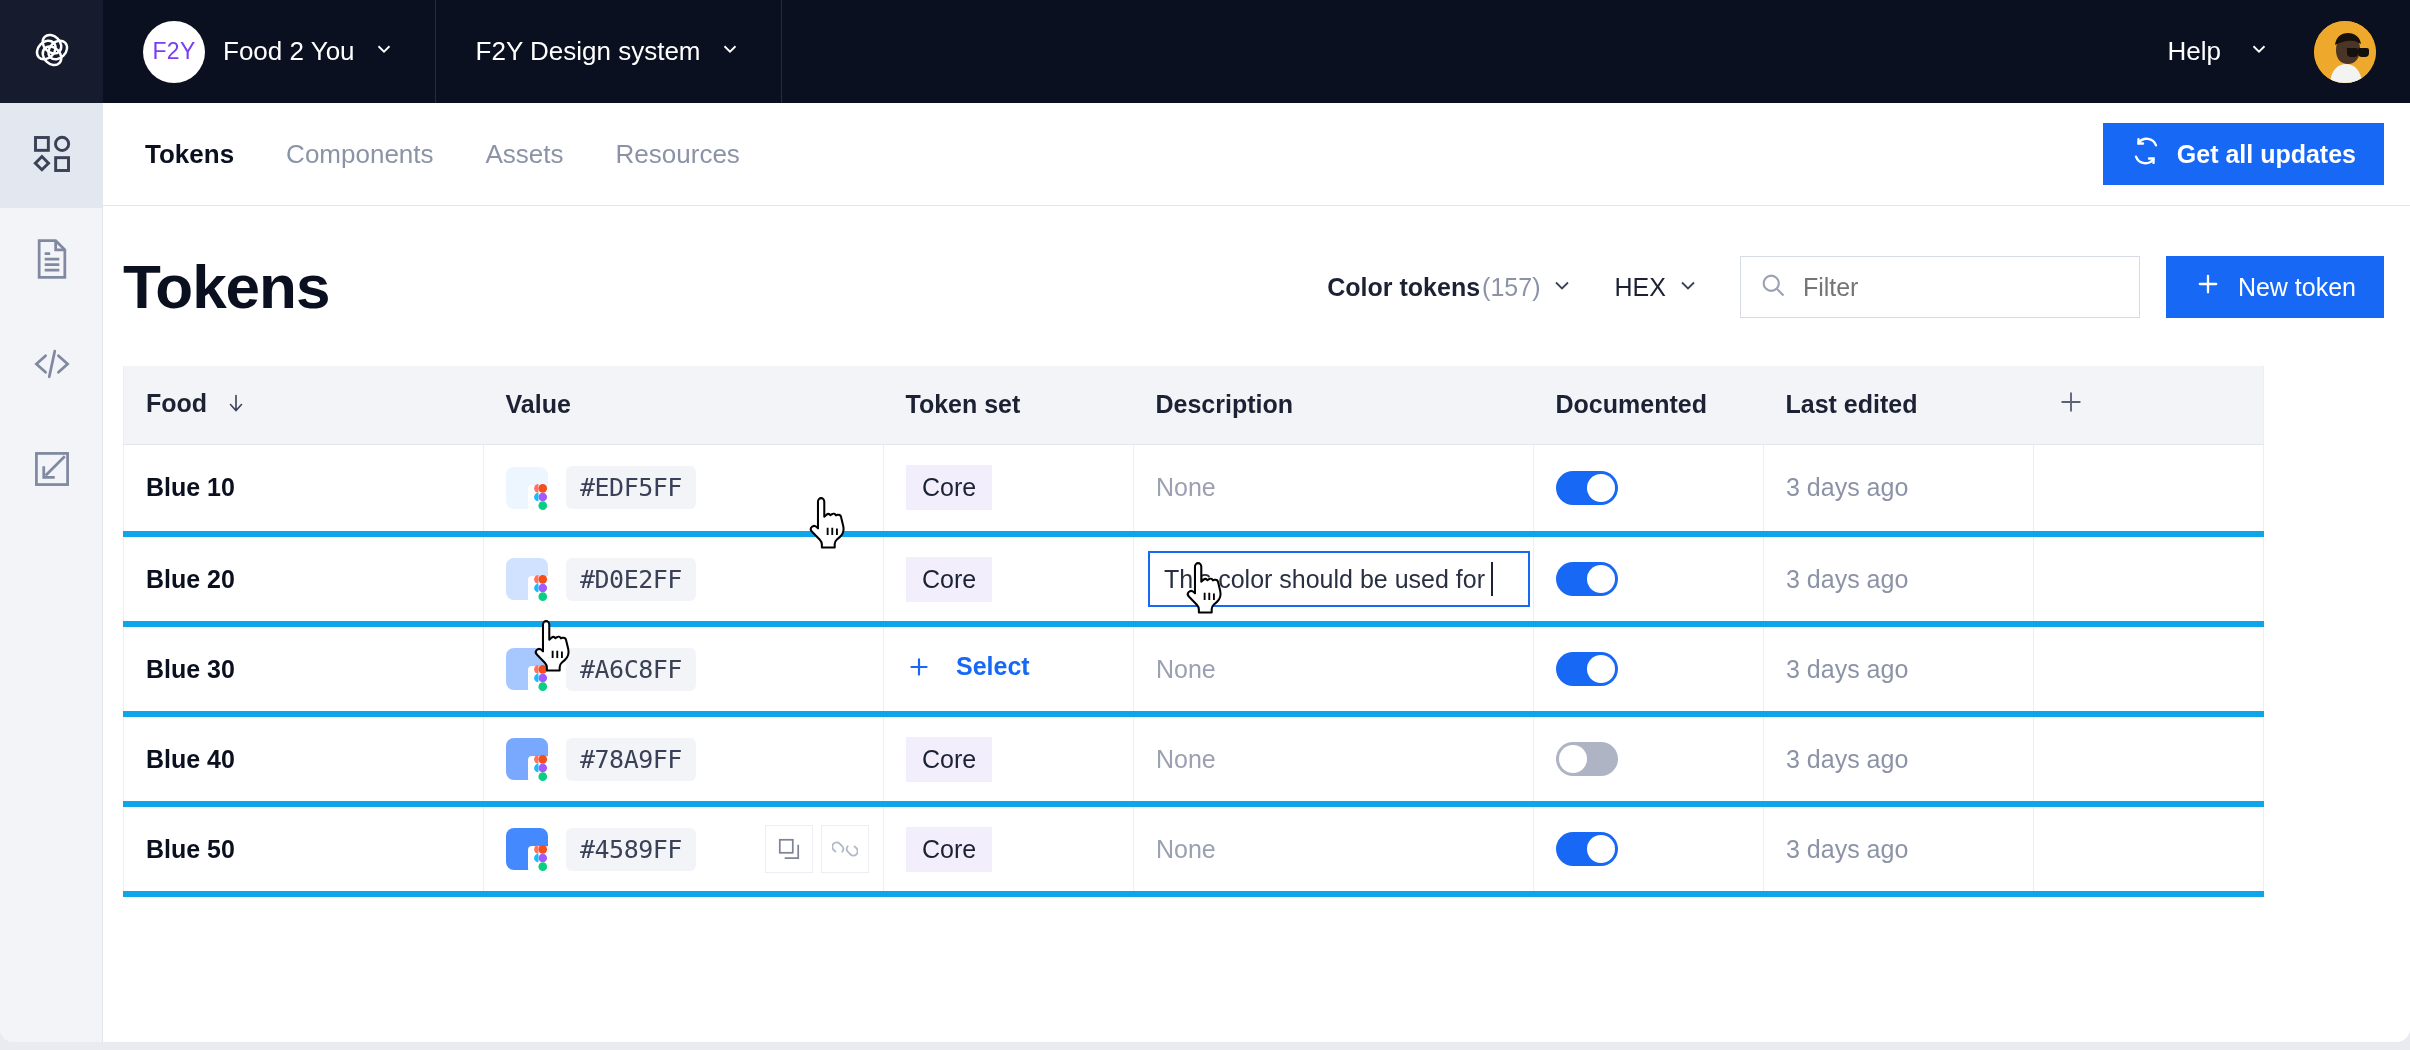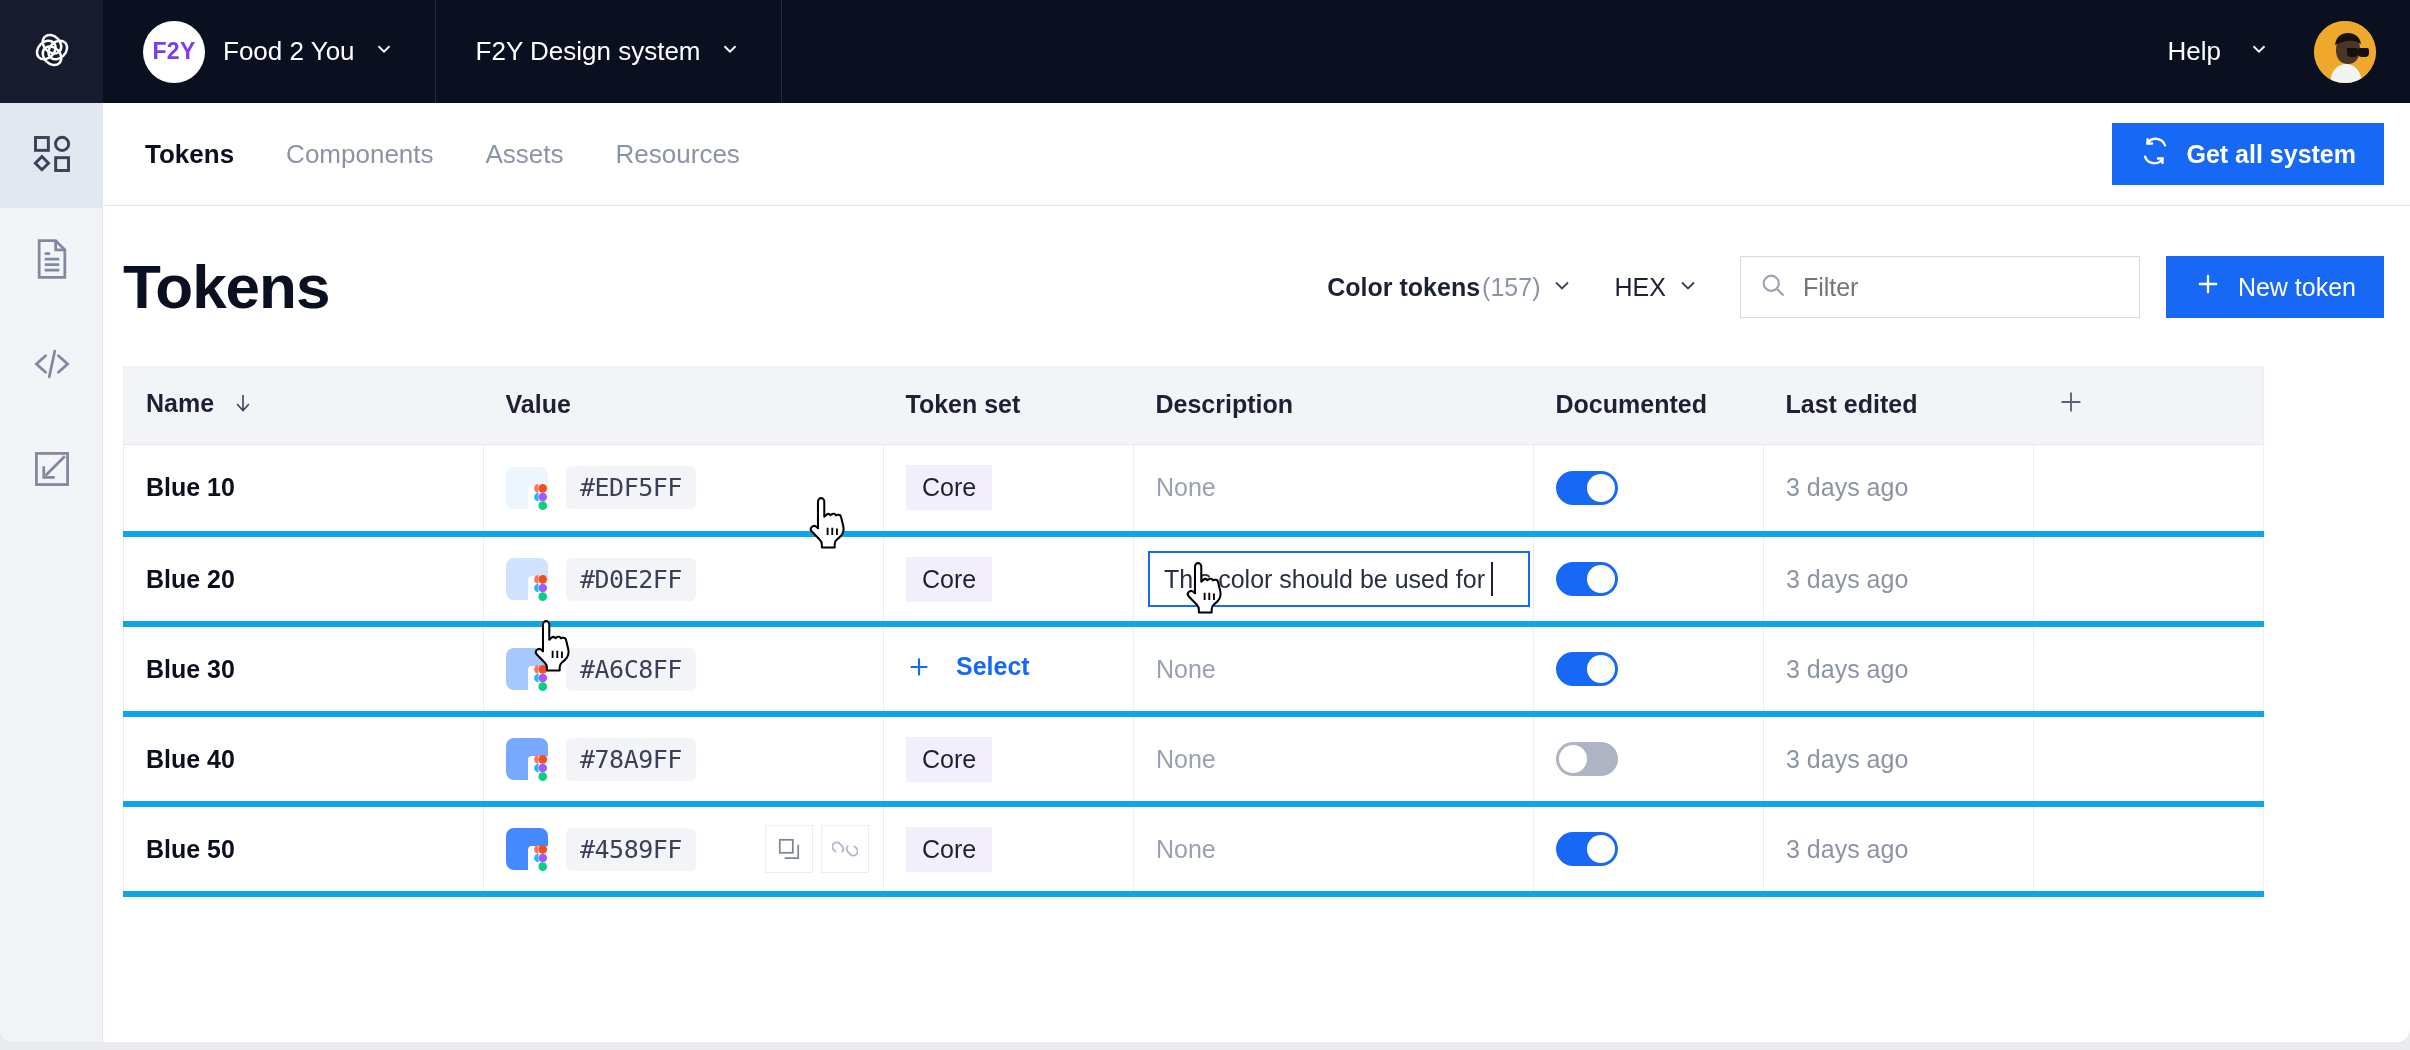--- a/index.html
+++ b/index.html
@@ -39,21 +39,21 @@
     color: #ffffff;
     font-size: 26px;
     height: 100%;
     cursor: pointer;
   }
   .tb-seg.noborder { border-right: none; }
   .avatar-pill {
     width: 62px; height: 62px; border-radius: 50%;
     background: #ffffff;
     display: flex; align-items: center; justify-content: center;
-    font-size: 23px; font-weight: bold; color: #7a3ef0;
+    font-size: 23px; font-weight: normal; color: #7a3ef0;
     letter-spacing: 0.3px;
   }
   .chev { display:inline-block; }
   .tb-spacer { flex: 1 1 auto; }
   .tb-help {
     display: flex; align-items: center; gap: 27px;
     color: #ffffff; font-size: 26px; padding: 12px 30px; cursor: pointer;
   }
   .tb-avatar-wrap {
     display:flex; align-items:center; padding-right: 34px; padding-left: 14px;
@@ -368,21 +368,21 @@
 
       <button id="getupdates">
         <span>
           <svg width="30" height="30" viewBox="0 0 24 24" fill="none" stroke="#ffffff" stroke-width="1.9" stroke-linecap="round">
             <path d="M20 7.5A8 8 0 006 5.5"></path>
             <path d="M4 16.5A8 8 0 0018 18.5"></path>
             <path d="M6 2.5v3.5h3.6"></path>
             <path d="M18 21.5V18h-3.6"></path>
           </svg>
         </span>
-        <span>Get all system</span>
+        <span>Get all updates</span>
       </button>
     </div>
 
     <div id="pagehead">
       <div id="pagetitle">Tokens</div>
 
       <div class="head-right">
 
         <div class="sel-group">
           <span class="sel-label">Color tokens</span>
@@ -422,21 +422,21 @@
           <span>New token</span>
         </button>
       </div>
     </div>
 
     <div id="tablewrap">
       <table>
         <thead>
           <tr>
             <th class="colname">
-              <span>Name</span>
+              <span>Food</span>
               <span style="margin-left:10px;display:inline-block;vertical-align:-3px">
                 <svg width="24" height="24" viewBox="0 0 24 24" fill="none" stroke="#3b4257" stroke-width="1.6" stroke-linecap="round">
                   <path d="M12 4.5v14.5M6.5 13.5L12 19.5l5.5-6"></path>
                 </svg>
               </span>
             </th>
             <th class="colvalue">Value</th>
             <th class="coltset">Token set</th>
             <th class="coldesc">Description</th>
             <th class="coldoc">Documented</th>

